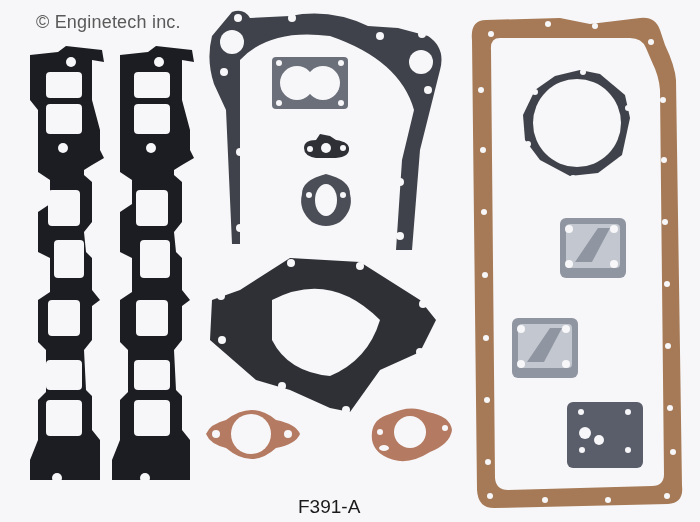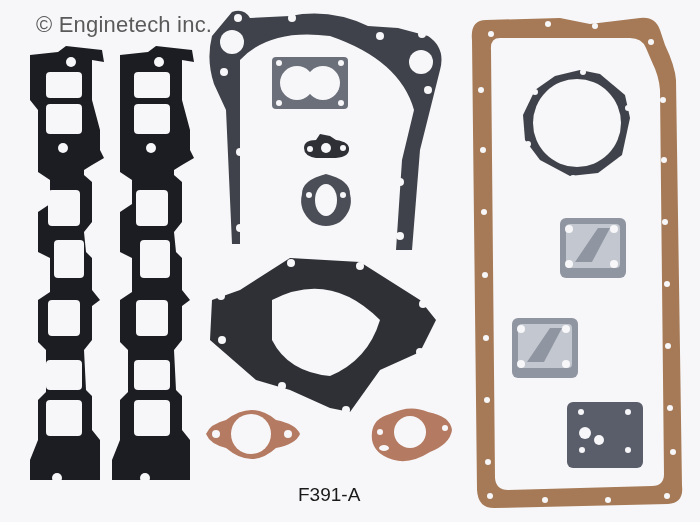--- a/index.html
+++ b/index.html
@@ -1,18 +1,18 @@
 <!DOCTYPE html>
 <html><head>
 <meta charset="utf-8">
 <style>
   html, body { margin: 0; padding: 0; }
   body { width: 700px; height: 522px; background: #f7f7f9; overflow: hidden; position: relative; font-family: "Liberation Sans", sans-serif; }
-  .copyright { position: absolute; left: 36px; top: 12px; font-size: 22px; color: #5a5a5a; letter-spacing: 0.2px; }
-  .part { position: absolute; left: 298px; top: 484px; font-size: 19px; color: #1a1a1a; }
+  .copyright { position: absolute; left: 36px; top: 12px; font-size: 18px; color: #5a5a5a; letter-spacing: 0.2px; }
+  .part { position: absolute; left: 298px; top: 496px; font-size: 19px; color: #1a1a1a; }
   svg { position: absolute; left: 0; top: 0; }
 </style>
 </head>
 <body>
 
 <div class="copyright">© Enginetech inc.</div>
 
 <svg width="700" height="522" viewBox="0 0 700 522">
 
   <g>

